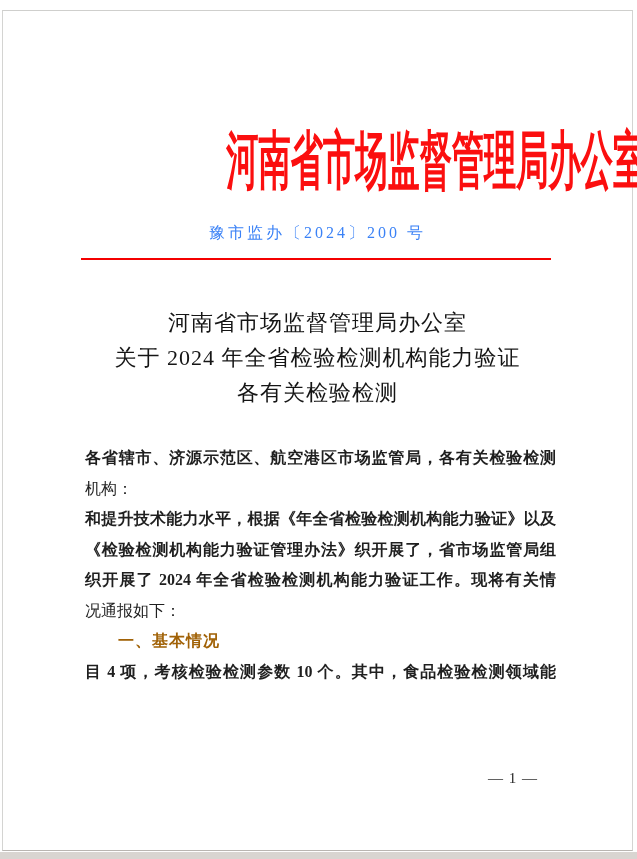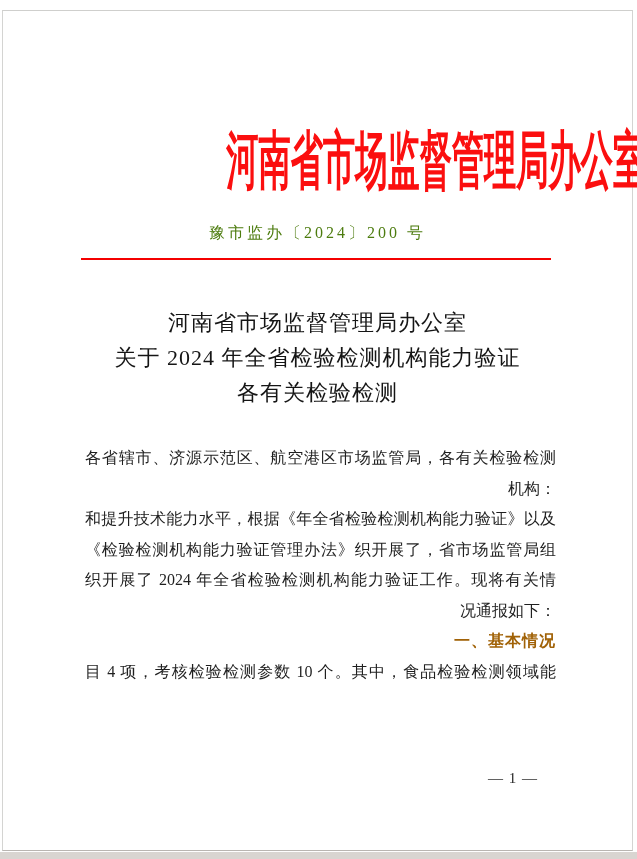--- a/index.html
+++ b/index.html
@@ -39,46 +39,47 @@
     font-size:62px; line-height:64px; font-weight:700;
     letter-spacing:0;
     transform:scale(0.52,1.02);
     transform-origin:50% 50%;
   }
   
   .doc-number {
     position:absolute; top:212px; left:0; width:100%;
     text-align:center;
     font-size:16px; line-height:19px; letter-spacing:3px;
-    color:#4d7c0f;
+    color:#3b82f6;
   }
   
   .red-line {
     position:absolute; top:247px; left:78px; width:470px; height:2px;
     background:#f40000;
   }
   
   .doc-title {
     position:absolute; top:294px; left:0; width:100%;
     text-align:center;
     font-size:22px; line-height:35px; letter-spacing:1px;
     color:#151515;
   }
   
   .doc-body {
     position:absolute; top:432px; left:82px; width:471px;
     font-size:16px; line-height:30.5px;
     color:#1f1f1f;
   }
-  .doc-body .line { white-space:nowrap;text-align:right; }
+  .doc-body .line { white-space:nowrap; }
   .doc-body .line.fill {
     white-space:normal;
     text-align:justify;
     text-align-last:justify;
     text-justify:inter-character;
+    font-weight:bold;
   }
   .doc-body .line.indent { padding-left:33px; }
   .doc-body .line.bold {
     font-family:"Liberation Sans","DejaVu Sans",sans-serif;
     font-weight:700;
     letter-spacing:1px;
     color:#a16207;
   }
   
   .page-number {

